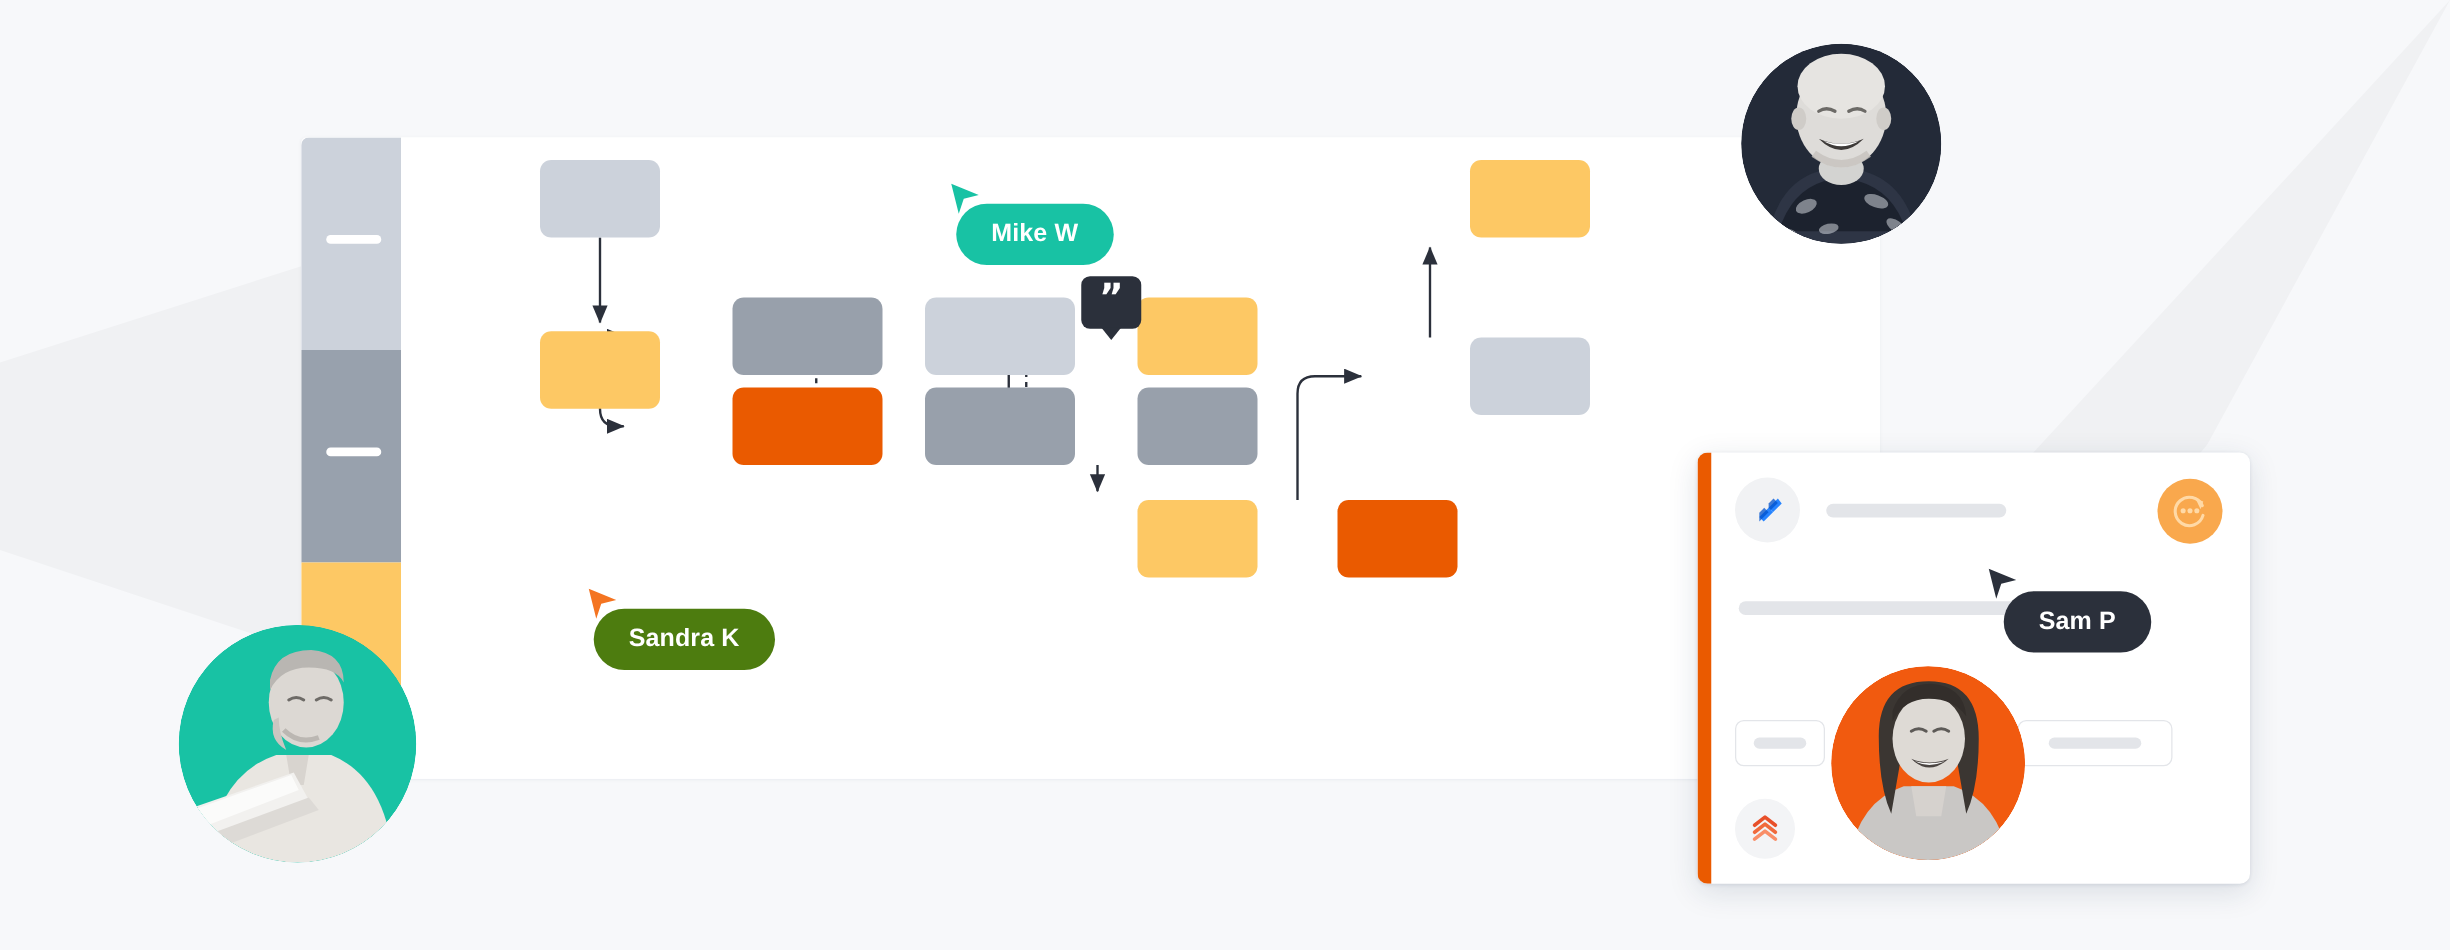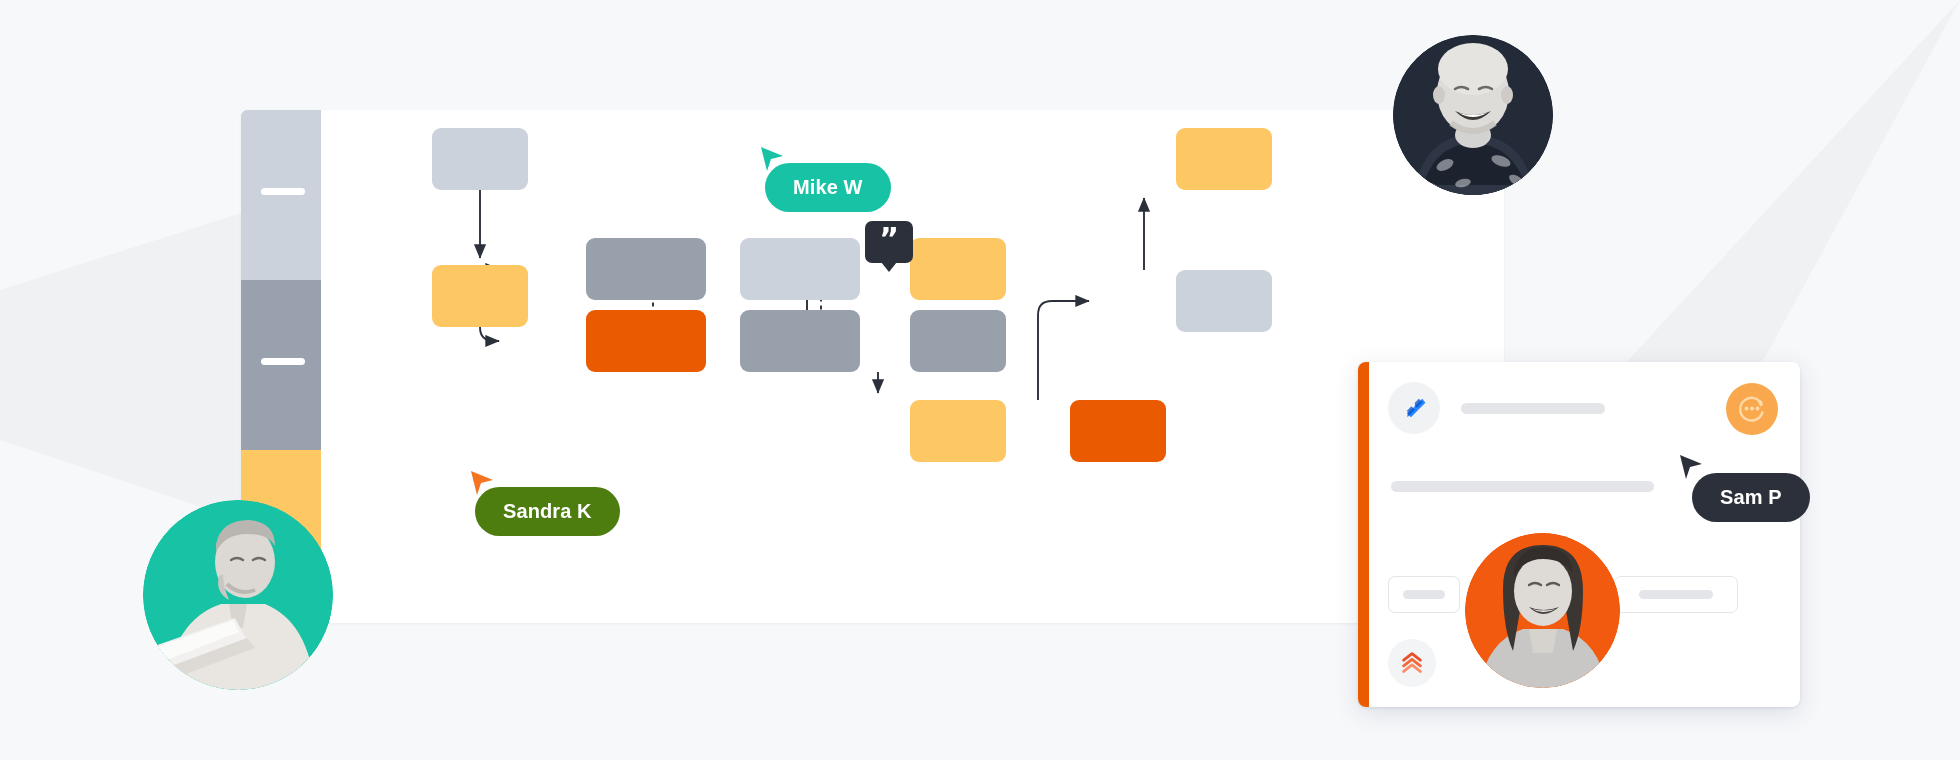--- a/index.html
+++ b/index.html
@@ -258,21 +258,21 @@
   <div class="tag-pill" style="background:#18c2a4;">Mike W</div>
 </div>
 
 <div class="cursor-tag" style="left:475px; top:487px;">
   <svg class="tag-arrow" viewBox="0 0 26 28" style="left:-6px; top:-18px;">
     <path d="M2,2 L24,11 L12,14 L8,26 Z" fill="#f47421"></path>
   </svg>
   <div class="tag-pill" style="background:#4d7c0f;">Sandra K</div>
 </div>
 
-<div class="cursor-tag" style="left:1692px; top:473px; z-index:30;">
+<div class="cursor-tag" style="left:1603px; top:473px; z-index:30;">
   <svg class="tag-arrow" viewBox="0 0 26 28" style="left:-14px; top:-20px;">
     <path d="M2,2 L24,11 L12,14 L8,26 Z" fill="#2b303b"></path>
   </svg>
   <div class="tag-pill" style="background:#2b303b;">Sam P</div>
 </div>
 
 <div class="card-panel">
   <div class="card-accent"></div>
   <div class="card-body">
 

